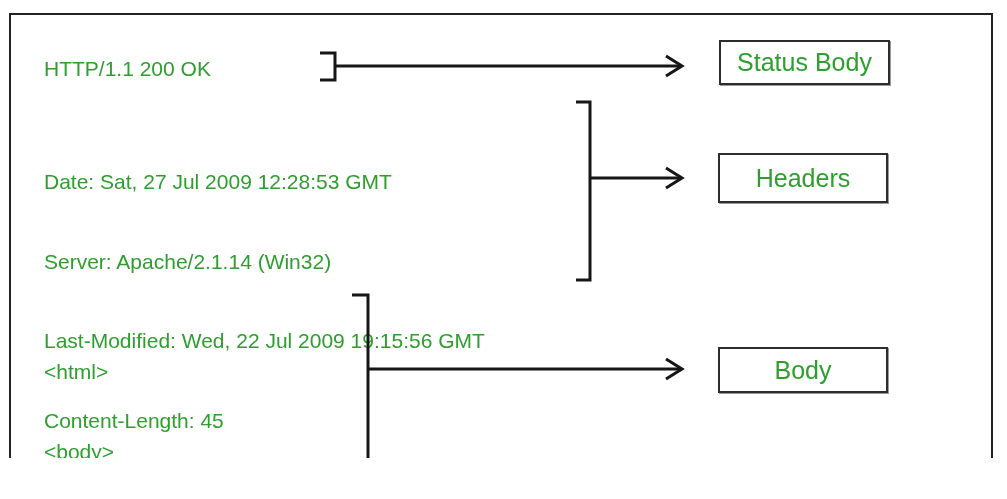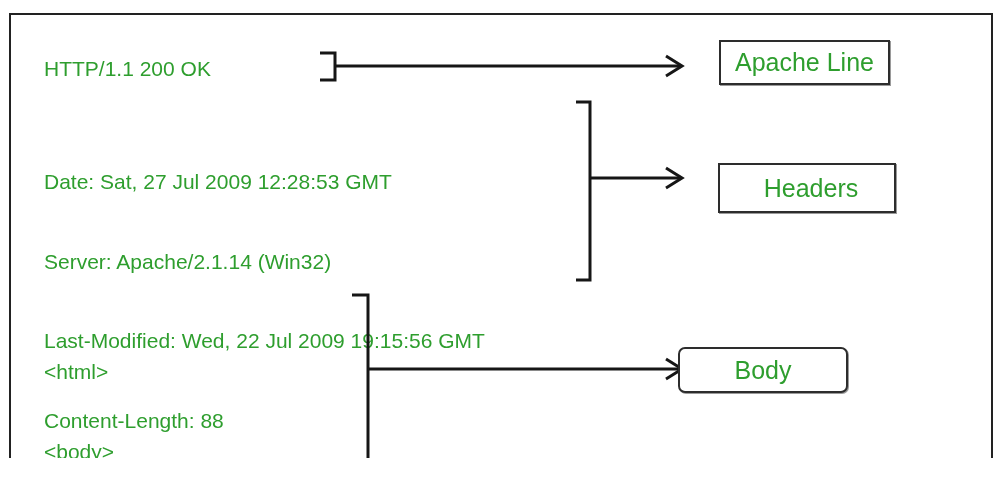--- a/index.html
+++ b/index.html
@@ -66,37 +66,37 @@
     background: #ffffff;
     border: 2px solid #2d2d2d;
     box-shadow: 1px 1px 0 #9a9a9a;
     display: flex;
     align-items: center;
     justify-content: center;
     color: var(--green);
     font-size: 25px;
   }
   .box-status { left: 719px; top: 40px;  width: 167px; height: 41px; }
-  .box-headers{ left: 718px; top: 163px; width: 166px; height: 46px; padding-left: 8px; }
-  .box-body   { left: 678px; top: 347px; width: 166px; height: 42px; border-radius: 7px; }
+  .box-headers{ left: 718px; top: 153px; width: 166px; height: 46px; }
+  .box-body   { left: 718px; top: 347px; width: 166px; height: 42px; }
 </style>
 </head>
 <body>
 
 <div id="canvas" style="--green: #2e9e2e; --ink: #161616;">
 
   <div class="frame"></div>
 
   <div class="green-text status-text">HTTP/1.1 200 OK</div>
 
   <div class="green-text headers-text">
     <div>Date: Sat, 27 Jul 2009 12:28:53 GMT</div>
     <div>Server: Apache/2.1.14 (Win32)</div>
     <div>Last-Modified: Wed, 22 Jul 2009 19:15:56 GMT</div>
-    <div>Content-Length: 88</div>
+    <div>Content-Length: 45</div>
     <div>Content-Type: text/html</div>
     
   </div>
 
   <div class="green-text body-text">
     <div>&lt;html&gt;</div>
     <div>&lt;body&gt;</div>
     
     
     
@@ -110,19 +110,19 @@
     <g>
       <path d="M576,102 H590 V280 H576 M590,178 H680"></path>
       <polyline points="666,168 682,178 666,188"></polyline>
     </g>
     <g>
       <path d="M352,295 H368 V462 H352 M368,369 H680"></path>
       <polyline points="666,359 682,369 666,379"></polyline>
     </g>
   </svg>
 
-  <div class="label-box box-status">Apache Line</div>
+  <div class="label-box box-status">Status Body</div>
 
   <div class="label-box box-headers">Headers</div>
 
   <div class="label-box box-body">Body</div>
 
 </div>
 
 </body></html>

